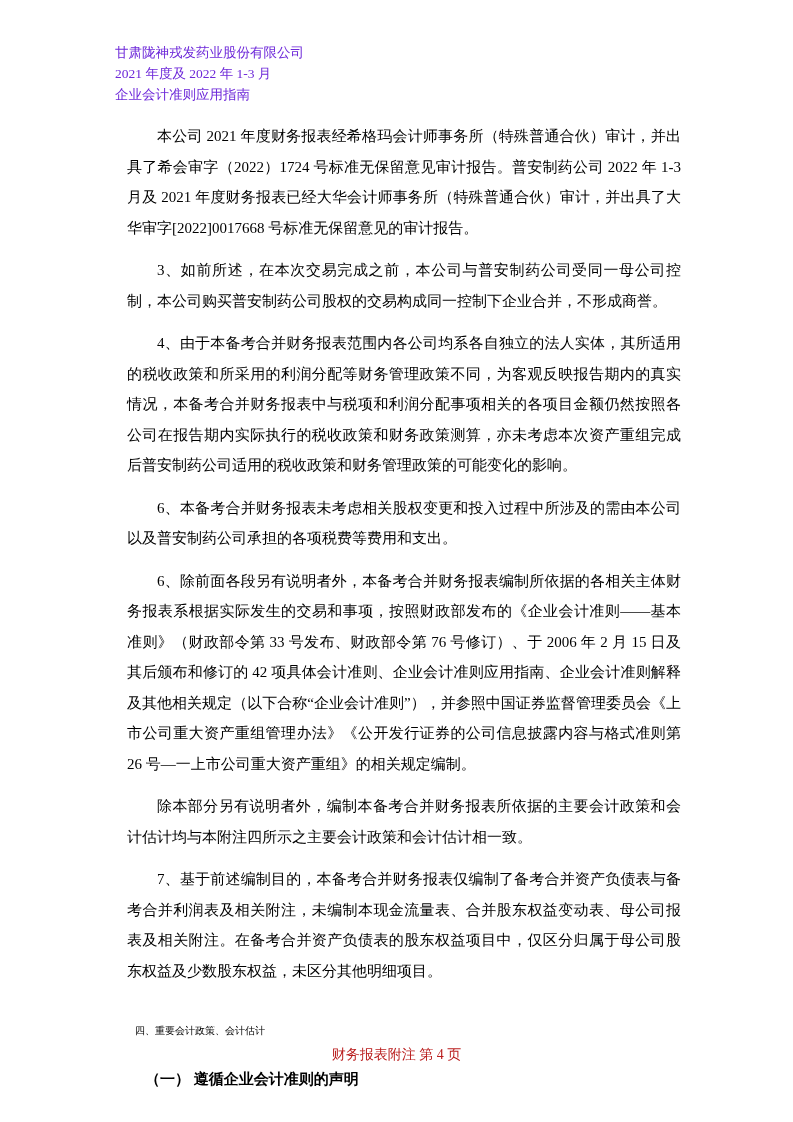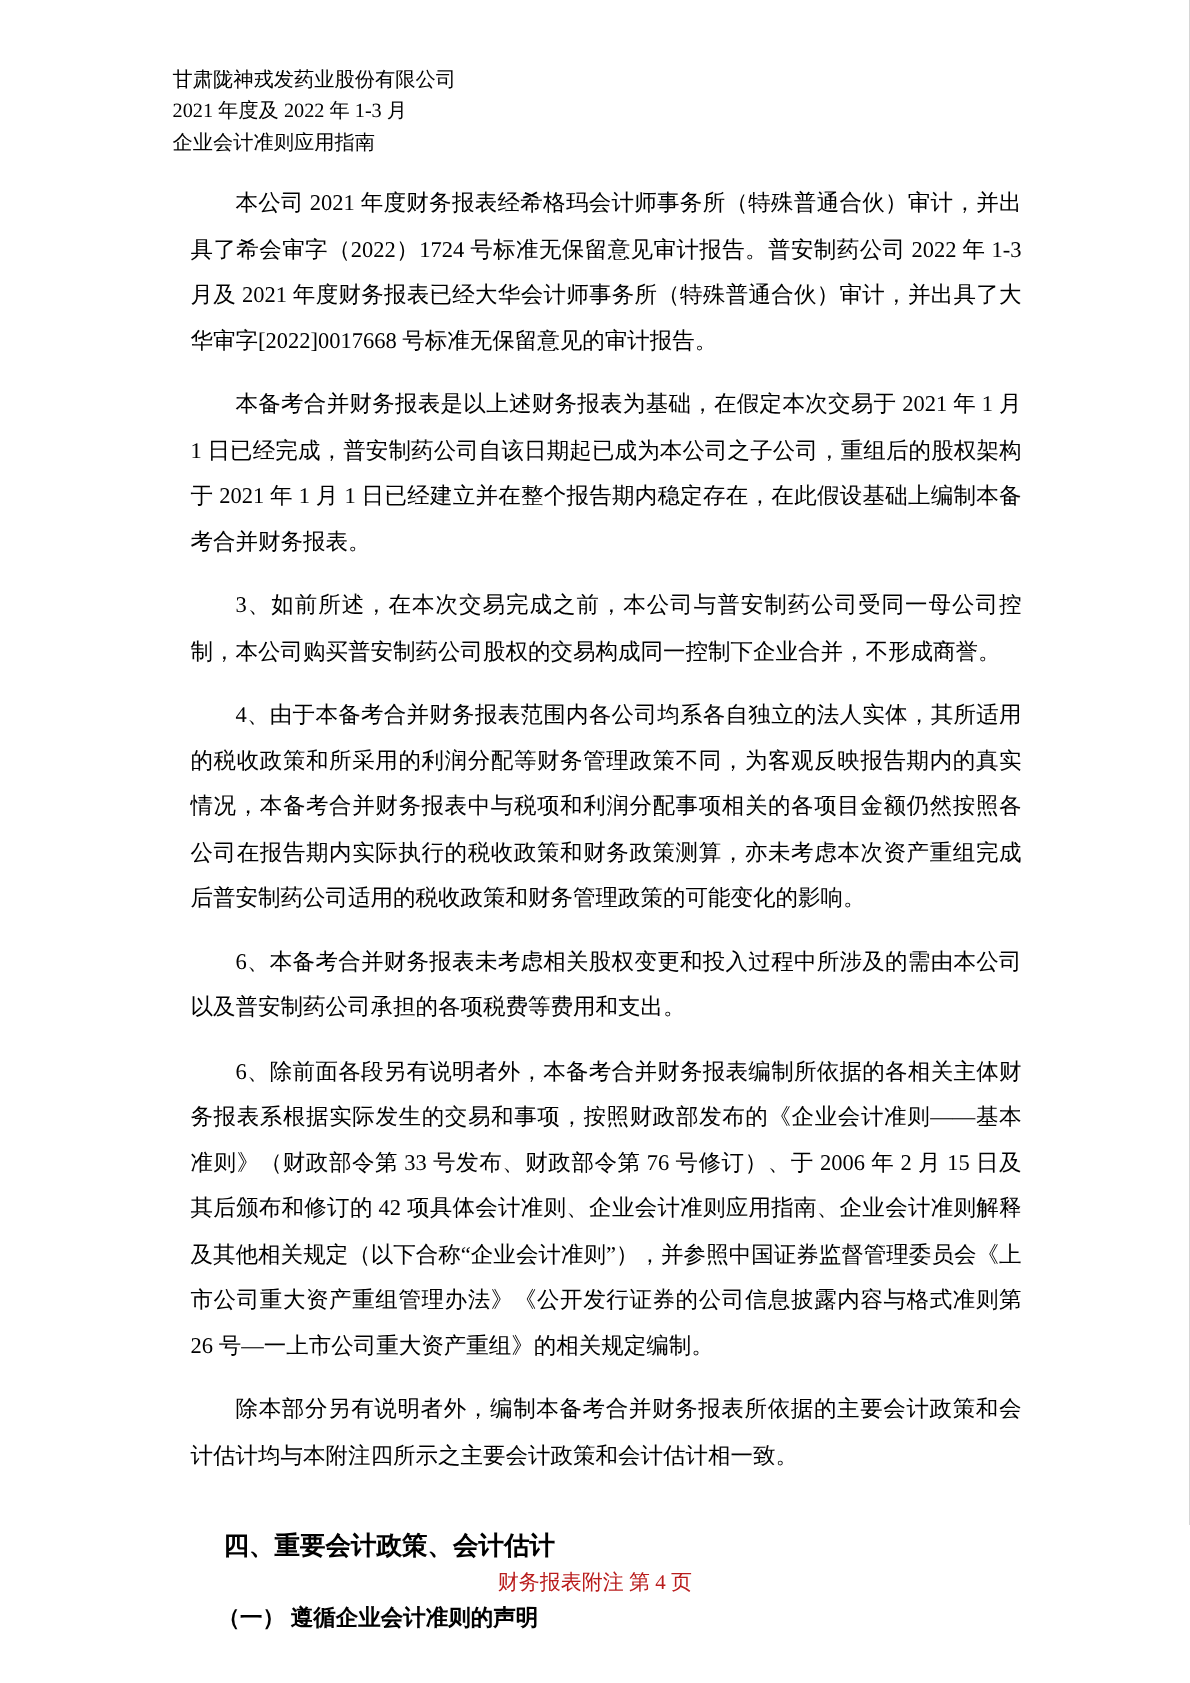--- a/index.html
+++ b/index.html
@@ -24,41 +24,41 @@
     left: 0;
     top: 0;
     width: 793px;
     height: 1122px;
     padding: 42px 100px 0 115px;
     box-sizing: border-box;
   }
   .header {
     font-size: 13.5px;
     line-height: 21px;
-    color: #000000;
+    color: #6d28d9;
     margin-bottom: 16px;
   }
   .header div {
     white-space: nowrap;
   }
   .body-text {
     font-size: 15px;
     line-height: 30.5px;
     color: #000;
     text-align: justify;
     text-justify: inter-ideograph;
   }
   .para {
     margin: 12px;
     text-indent: 2em;
   }
   .heading1 {
-    font-size: 17px;
+    font-size: 10px;
     line-height: 30px;
-    font-weight: bold;
+    font-weight: normal;
     margin: 30px 0 0 0;
     text-indent: 2em;
   }
   .heading2 {
     font-size: 15px;
     line-height: 30px;
     font-weight: bold;
     margin: 18px 0 0 0;
     text-indent: 2em;
   }
@@ -79,26 +79,26 @@
   <div class="page-inner">
 
     <div class="header">
       <div>甘肃陇神戎发药业股份有限公司</div>
       <div>2021 年度及 2022 年 1-3 月</div>
       <div>企业会计准则应用指南</div>
     </div>
 
     <div class="body-text">
       <p class="para">本公司 2021 年度财务报表经希格玛会计师事务所（特殊普通合伙）审计，并出具了希会审字（2022）1724 号标准无保留意见审计报告。普安制药公司 2022 年 1-3 月及 2021 年度财务报表已经大华会计师事务所（特殊普通合伙）审计，并出具了大华审字[2022]0017668 号标准无保留意见的审计报告。</p>
-      <p class="para">本备考合并财务报表是以上述财务报表为基础，在假定本次交易于 2021 年 1 月 1 日已经完成，普安制药公司自该日期起已成为本公司之子公司，重组后的股权架构于 2021 年 1 月 1 日已经建立并在整个报告期内稳定存在，在此假设基础上编制本备考合并财务报表。</p>
       <p class="para">3、如前所述，在本次交易完成之前，本公司与普安制药公司受同一母公司控制，本公司购买普安制药公司股权的交易构成同一控制下企业合并，不形成商誉。</p>
       <p class="para">4、由于本备考合并财务报表范围内各公司均系各自独立的法人实体，其所适用的税收政策和所采用的利润分配等财务管理政策不同，为客观反映报告期内的真实情况，本备考合并财务报表中与税项和利润分配事项相关的各项目金额仍然按照各公司在报告期内实际执行的税收政策和财务政策测算，亦未考虑本次资产重组完成后普安制药公司适用的税收政策和财务管理政策的可能变化的影响。</p>
       <p class="para">6、本备考合并财务报表未考虑相关股权变更和投入过程中所涉及的需由本公司以及普安制药公司承担的各项税费等费用和支出。</p>
       <p class="para">6、除前面各段另有说明者外，本备考合并财务报表编制所依据的各相关主体财务报表系根据实际发生的交易和事项，按照财政部发布的《企业会计准则——基本准则》（财政部令第 33 号发布、财政部令第 76 号修订）、于 2006 年 2 月 15 日及其后颁布和修订的 42 项具体会计准则、企业会计准则应用指南、企业会计准则解释及其他相关规定（以下合称“企业会计准则”），并参照中国证券监督管理委员会《上市公司重大资产重组管理办法》《公开发行证券的公司信息披露内容与格式准则第 26 号—一上市公司重大资产重组》的相关规定编制。</p>
       <p class="para">除本部分另有说明者外，编制本备考合并财务报表所依据的主要会计政策和会计估计均与本附注四所示之主要会计政策和会计估计相一致。</p>
+      <p class="para">7、基于前述编制目的，本备考合并财务报表仅编制了备考合并资产负债表与备考合并利润表及相关附注，未编制本现金流量表、合并股东权益变动表、母公司报表及相关附注。在备考合并资产负债表的股东权益项目中，仅区分归属于母公司股东权益及少数股东权益，未区分其他明细项目。</p>
 
       <div class="heading1">四、重要会计政策、会计估计</div>
       <div class="heading2">（一） 遵循企业会计准则的声明</div>
 
     </div>
 
   </div>
 
   <div class="footer">财务报表附注 第 4 页</div>
 </div>

